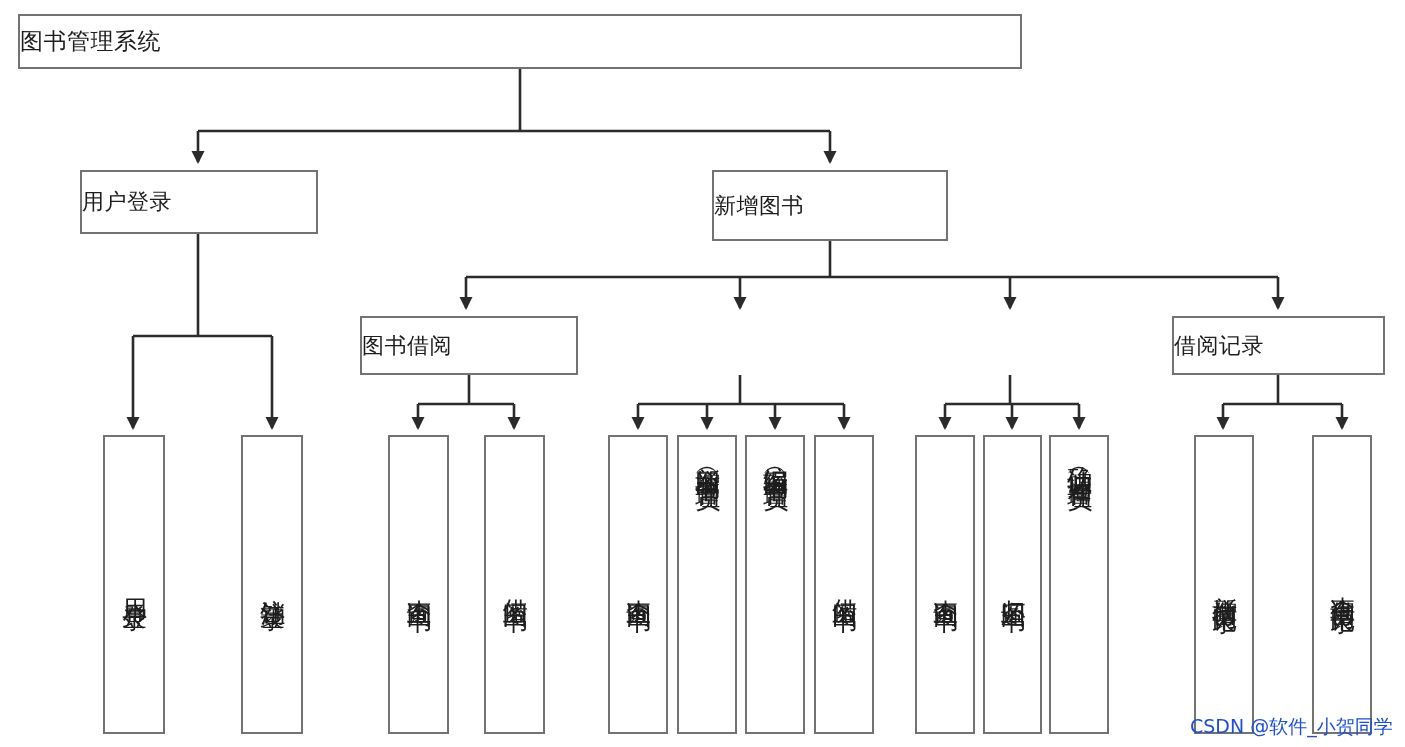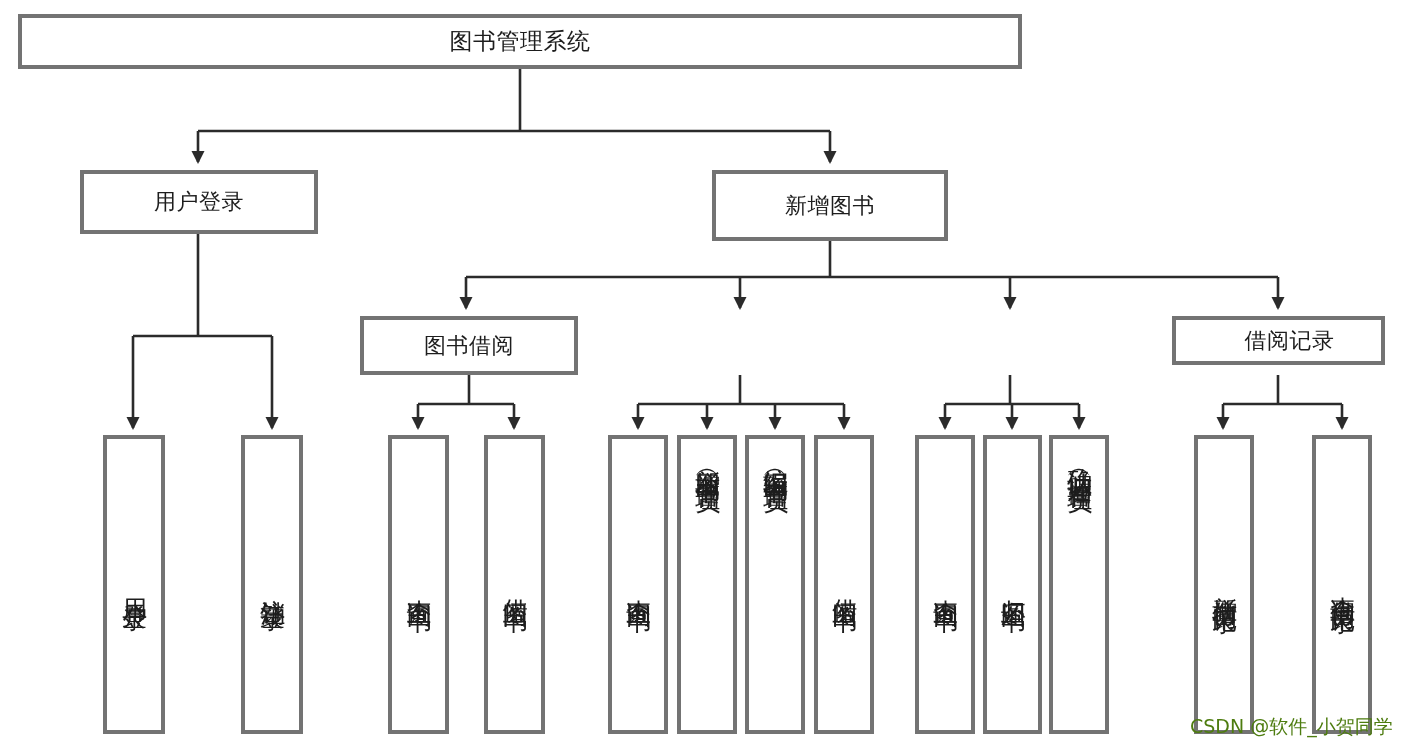--- a/index.html
+++ b/index.html
@@ -21,25 +21,24 @@
   #edges {
     position: absolute;
     left: 0;
     top: 0;
     width: 1405px;
     height: 747px;
   }
   .node {
     position: absolute;
     box-sizing: border-box;
-    border: 4px solid #737373;
+    border: 2px solid #737373;
     background: #ffffff;
     display: flex;
     align-items: center;
-    justify-content: center;
     color: #1d1d1d;
     z-index: 2;
   }
   .node-label {
     display: block;
     text-align: center;
     line-height: 1.18;
     letter-spacing: 0.5px;
   }
   .node.horizontal .node-label {
@@ -59,21 +58,21 @@
     line-height: 1.05;
     letter-spacing: 3px;
     margin: 0 auto;
   }
   .node.vertical.centered {
     align-items: center;
     padding-top: 0;
   }
   .watermark {
     position: absolute;
-    color: #4d7c0f;
+    color: #1d4ed8;
     font-size: 19px;
     white-space: nowrap;
     z-index: 5;
     font-family: "DejaVu Sans", "Liberation Sans", sans-serif;
   }
 </style>
 </head>
 <body>
 
 <div id="canvas">
@@ -139,21 +138,21 @@
   <div class="node horizontal" style="left:712px; top:170px; width:236px; height:71px;">
     <span class="node-label">新增图书</span>
   </div>
 
   <div class="node horizontal" style="left:360px; top:316px; width:218px; height:59px;">
     <span class="node-label">图书借阅</span>
   </div>
 
 
 
-  <div class="node horizontal" style="left:1172px; top:316px; width:213px; height:49px;padding-left:22px;">
+  <div class="node horizontal" style="left:1172px; top:316px; width:213px; height:59px;">
     <span class="node-label">借阅记录</span>
   </div>
 
   <div class="node vertical centered" style="left:103px; top:435px; width:62px; height:299px;">
     <span class="node-label">用户登录</span>
   </div>
 
   <div class="node vertical centered" style="left:241px; top:435px; width:62px; height:299px;">
     <span class="node-label">注销登录</span>
   </div>

